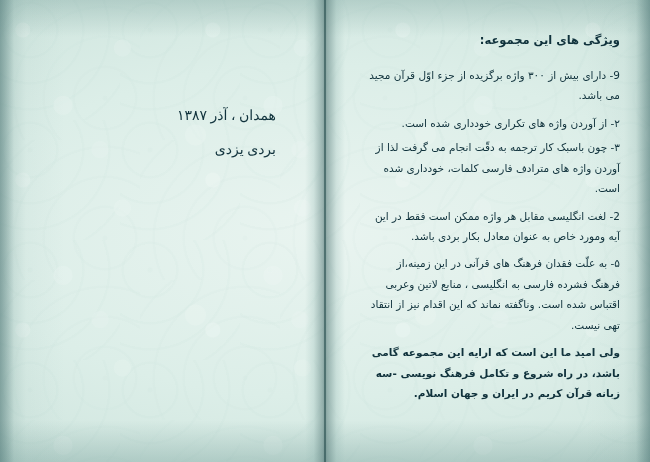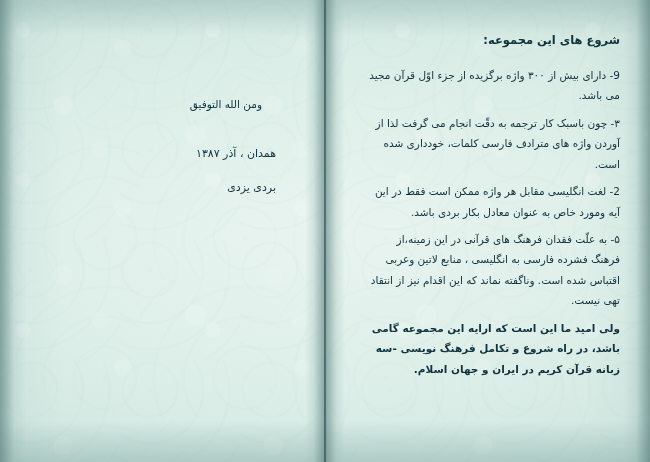--- a/index.html
+++ b/index.html
@@ -111,53 +111,54 @@
   }
   .gap-sm { height: 10px; }
   .gap-md { height: 16px; }
   .closing {
     margin-top: 14px;
     font-size: 10.5px;
     line-height: 2.0;
     padding-right: 18px;
   }
   .date-block {
-    margin-top: 12px;
-    font-size: 11px;
+    margin-top: 6px;
+    font-size: 14px;
     line-height: 2.0;
     padding-right: 4px;
+    font-family: Liberation Serif, serif;
   }
   .last-para {
     font-weight: bold;
   }
 </style>
 </head>
 <body>
 
 <div id="page">
 
   <div class="book-bg"></div>
   <div class="texture"></div>
   <div class="vignette"></div>
   <div class="edge-shadow-left"></div>
   <div class="edge-shadow-right"></div>
   <div class="gutter"></div>
   <div class="gutter-line"></div>
 
   <div class="page-text page-left">
     <div class="gap-sm"></div>
-    <p class="sign closing">ومن الله التوفیق</p>
     <div class="gap-md"></div>
     <p class="sign date-block">همدان ، آذر ۱۳۸۷</p>
     <p class="sign date-block">بردی یزدی</p>
   </div>
 
   <div class="page-text page-right">
-    <p class="heading">شروع های این مجموعه:</p>
+    <p class="heading">ویژگی های این مجموعه:</p>
 
     <p class="para">9- دارای بیش از ۳۰۰ واژه برگزیده از جزء اوّل قرآن مجید می باشد.</p>
+    <p class="para tight">۲- از آوردن واژه های تکراری خودداری شده است.</p>
     <p class="para">۳- چون باسبک کار ترجمه به دقّت انجام می گرفت لذا از آوردن واژه های مترادف فارسی کلمات، خودداری شده است.</p>
     <p class="para">2- لغت انگلیسی مقابل هر واژه ممکن است فقط در این آیه ومورد خاص به عنوان معادل بکار بردی باشد.</p>
     <p class="para">۵- به علّت فقدان فرهنگ های قرآنی در این زمینه،از فرهنگ فشرده فارسی به انگلیسی ، منابع لاتین وعربی اقتباس شده است. وناگفته نماند که این اقدام نیز از انتقاد تهی نیست.</p>
     <p class="para last-para">ولی امید ما این است که ارایه این مجموعه گامی باشد، در راه شروع و تکامل فرهنگ نویسی -سه زبانه قرآن کریم در ایران و جهان اسلام.</p>
   </div>
 
 </div>
 
 </body></html>

